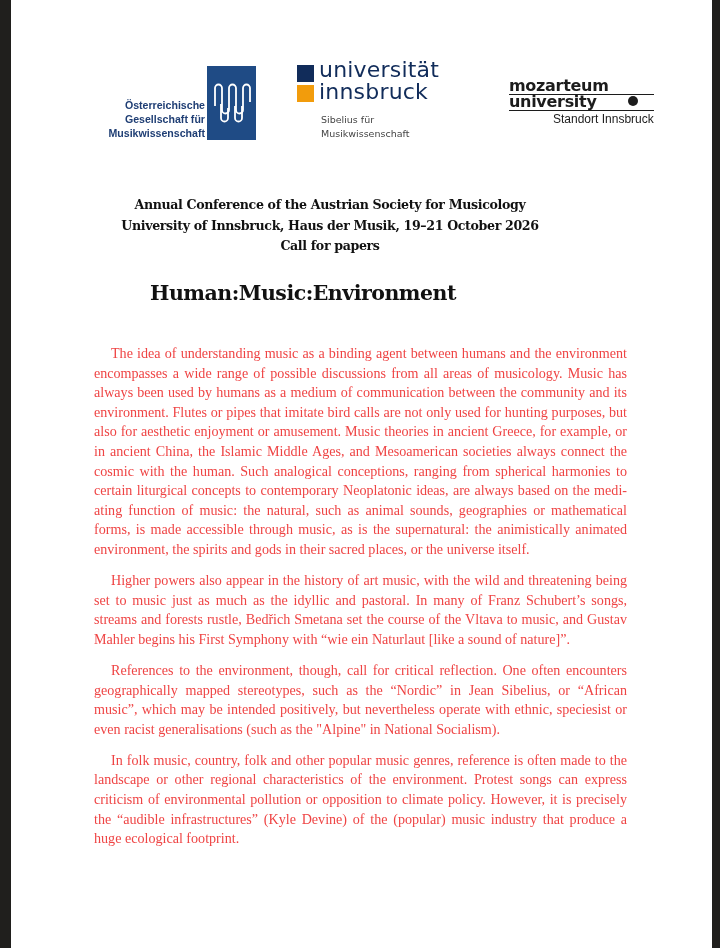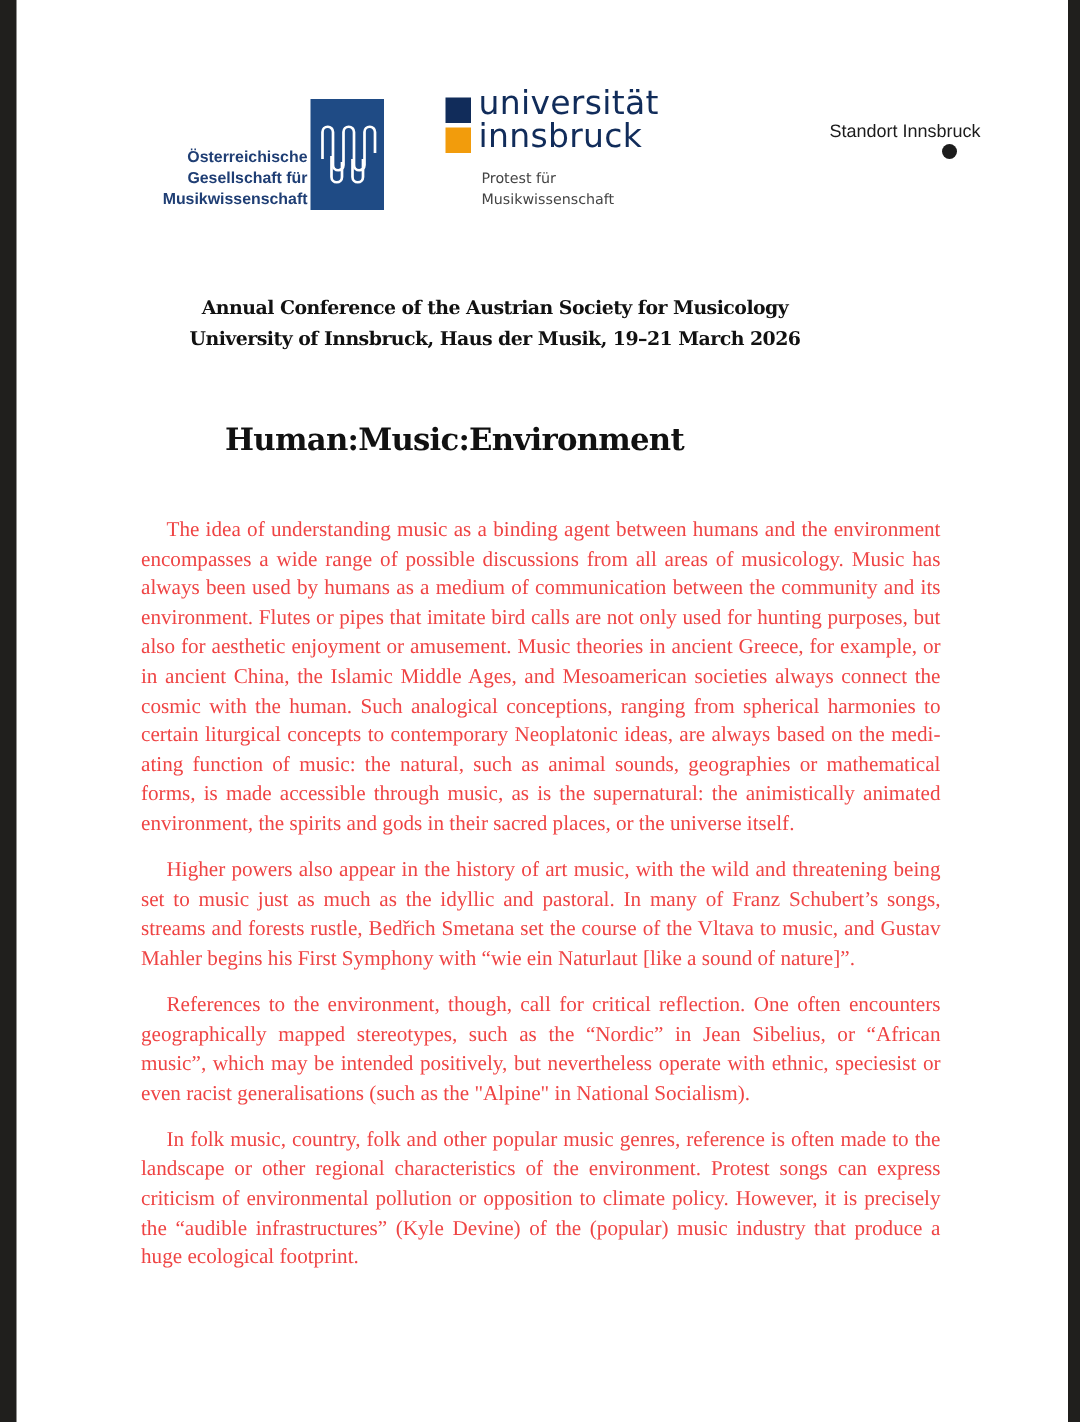--- a/index.html
+++ b/index.html
@@ -48,33 +48,38 @@
   </div>
 
   <div class="logo-uibk">
     <div class="uibk-sq1"></div>
     <div class="uibk-sq2"></div>
     <div class="uibk-name">
       <div>universität</div>
       <div>innsbruck</div>
     </div>
     <div class="uibk-inst">
-      <div>Protest für</div>
+      <div>Sibelius für</div>
       <div>Musikwissenschaft</div>
     </div>
   </div>
 
   <div class="logo-moz">
+    <div class="moz-name">
+      <span>mozarteum</span>
+      <span>university</span>
+    </div>
     <div class="moz-dot"></div>
     <div class="moz-sub">Standort Innsbruck</div>
   </div>
 
   <div class="header">
     <div>Annual Conference of the Austrian Society for Musicology</div>
-    <div>University of Innsbruck, Haus der Musik, 19–21 March 2026</div>
+    <div>University of Innsbruck, Haus der Musik, 19–21 October 2026</div>
+    <div>Call for papers</div>
   </div>
 
   <div class="main-title">Human:Music:Environment</div>
 
   <div class="body-text">
     <p>The idea of understanding music as a binding agent between humans and the environment encompasses a wide range of possible discussions from all areas of musicology. Music has always been used by humans as a medium of communication between the community and its environment. Flutes or pipes that imitate bird calls are not only used for hunting purposes, but also for aesthetic enjoyment or amusement. Music theories in ancient Greece, for example, or in ancient China, the Islamic Middle Ages, and Mesoamerican societies always connect the cosmic with the human. Such analogical conceptions, ranging from spherical harmonies to certain liturgical concepts to contemporary Neoplatonic ideas, are always based on the medi­ating function of music: the natural, such as animal sounds, geographies or mathematical forms, is made accessible through music, as is the supernatural: the animistically animated environment, the spirits and gods in their sacred places, or the universe itself.</p>
     <p>Higher powers also appear in the history of art music, with the wild and threatening being set to music just as much as the idyllic and pastoral. In many of Franz Schubert’s songs, streams and forests rustle, Bedřich Smetana set the course of the Vltava to music, and Gustav Mahler begins his First Symphony with “wie ein Naturlaut [like a sound of nature]”.</p>
     <p>References to the environment, though, call for critical reflection. One often encounters geographically mapped stereotypes, such as the “Nordic” in Jean Sibelius, or “African music”, which may be intended positively, but nevertheless operate with ethnic, speciesist or even racist generalisations (such as the "Alpine" in National Socialism).</p>
     <p>In folk music, country, folk and other popular music genres, reference is often made to the landscape or other regional characteristics of the environment. Protest songs can express criticism of environmental pollution or opposition to climate policy. However, it is precisely the “audible infrastructures” (Kyle Devine) of the (popular) music industry that produce a huge ecological footprint.</p>
   </div>

